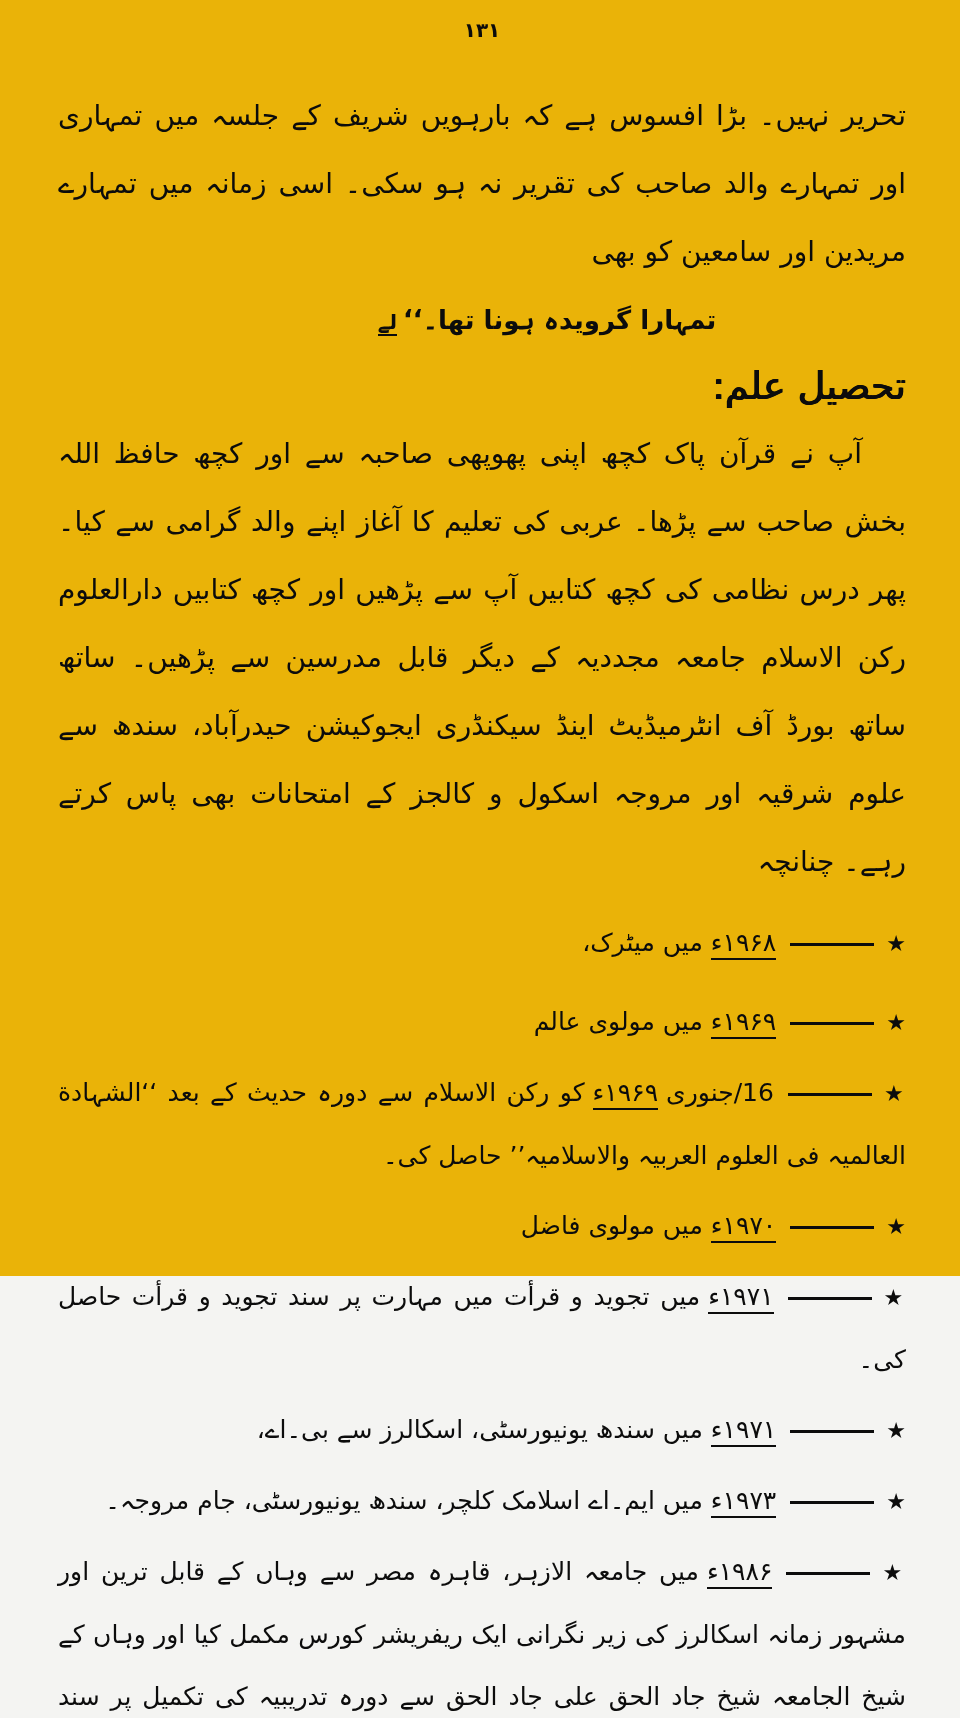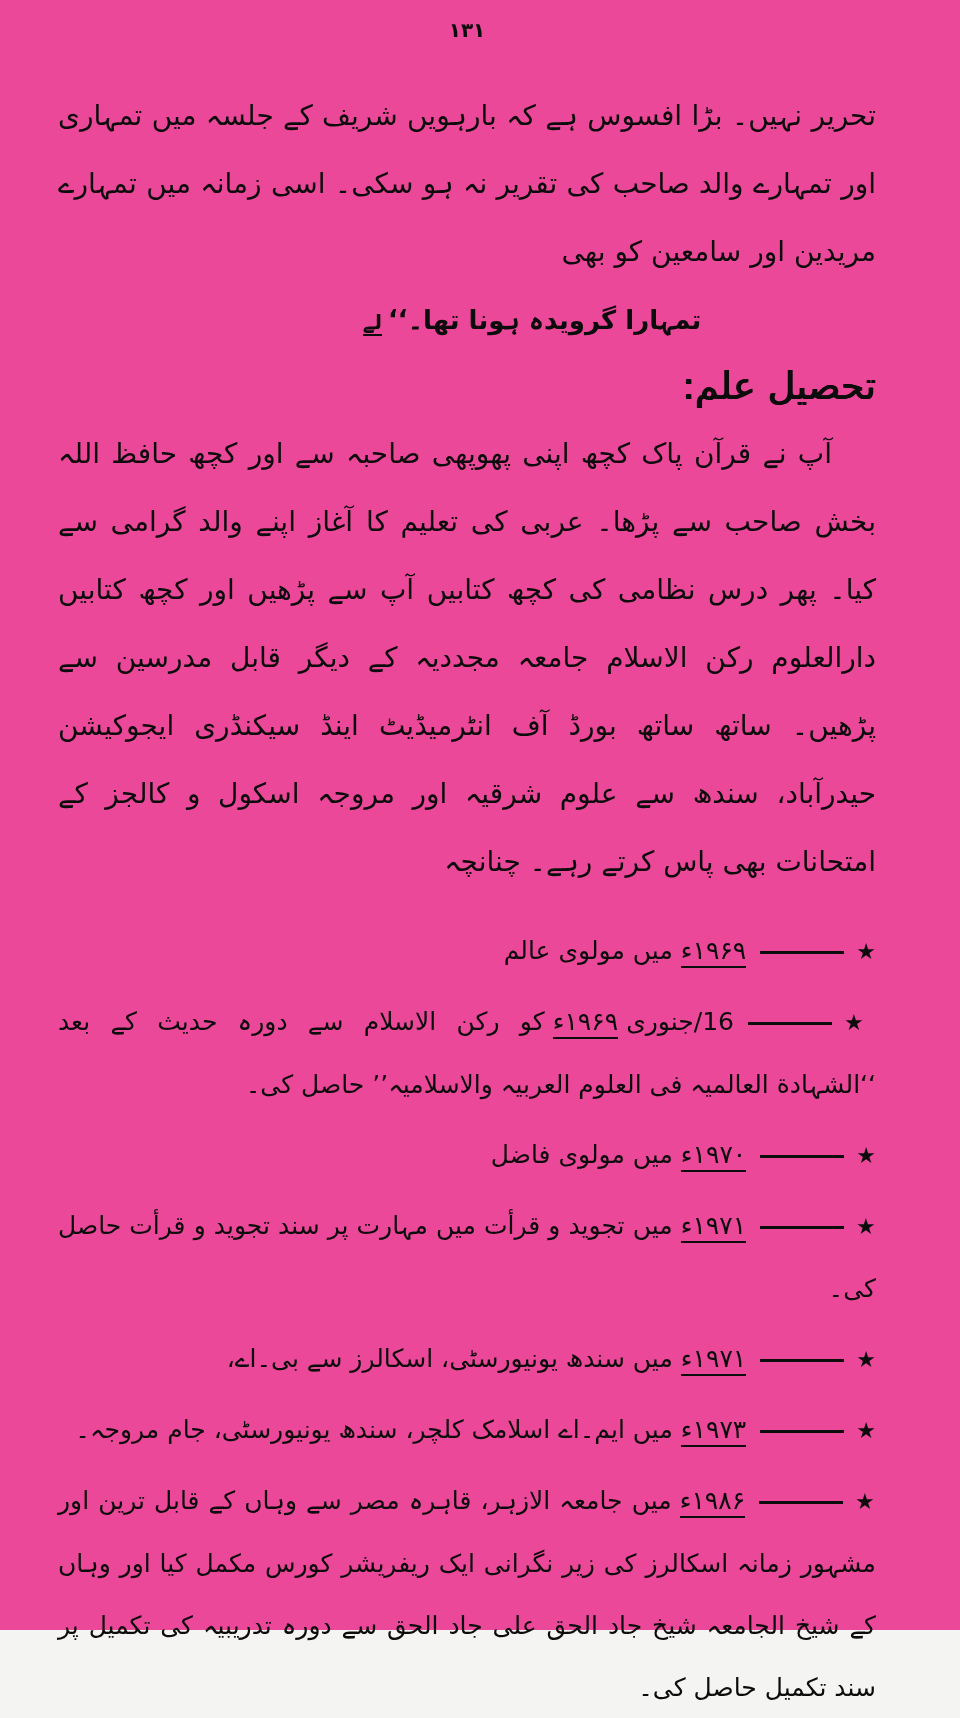--- a/index.html
+++ b/index.html
@@ -3,26 +3,26 @@
 <meta charset="utf-8">
 <style>
   html,body{margin:0;padding:0;}
   body{
     width:960px;height:1718px;
     background:#f4f4f2;
     font-family:"DejaVu Sans",sans-serif;
     overflow:hidden;
   }
   .page{
-    width:960px;height:1630px;
-    background:#ec4899;
+    width:960px;height:1276px;
+    background:#eab308;
     color:#0c0c0c;
     direction:rtl;
     box-sizing:border-box;
-    padding:18px 84px 0 58px;
+    padding:18px 54px 0 58px;
   }
   .page-number{
     text-align:center;
     font-size:20px;
     font-weight:bold;
     letter-spacing:2px;
     height:30px;
   }
   .para{
     font-size:28px;
@@ -102,20 +102,23 @@
 
   <div class="section-heading">تحصیل علم:</div>
 
   <div class="para para2">
     <span class="indent"></span><span>آپ نے قرآن پاک کچھ اپنی پھوپھی صاحبہ سے اور کچھ حافظ اللہ بخش صاحب سے پڑھا۔ عربی کی تعلیم کا آغاز اپنے والد گرامی سے کیا۔ پھر درس نظامی کی کچھ کتابیں آپ سے پڑھیں اور کچھ کتابیں دارالعلوم رکن الاسلام جامعہ مجددیہ کے دیگر قابل مدرسین سے پڑھیں۔ ساتھ ساتھ بورڈ آف انٹرمیڈیٹ اینڈ سیکنڈری ایجوکیشن حیدرآباد، سندھ سے علوم شرقیہ اور مروجہ اسکول و کالجز کے امتحانات بھی پاس کرتے رہے۔ چنانچہ</span>
   </div>
 
   <div class="list">
 
     <div class="item-row">
+      <div class="item">
+        <span class="star">★</span><span class="dash"></span><span class="year">۱۹۶۸ء</span><span class="txt">میں میٹرک،</span>
+      </div>
     </div>
 
     <div class="item">
       <span class="star">★</span><span class="dash"></span><span class="year">۱۹۶۹ء</span><span class="txt">میں مولوی عالم</span>
     </div>
 
     <div class="item">
       <span class="star">★</span><span class="dash"></span><span class="pre">16/جنوری</span><span class="year">۱۹۶۹ء</span><span class="txt">کو رکن الاسلام سے دورہ حدیث کے بعد ‘‘الشہادة العالمیہ فی العلوم العربیہ والاسلامیہ’’ حاصل کی۔</span>
     </div>
 

